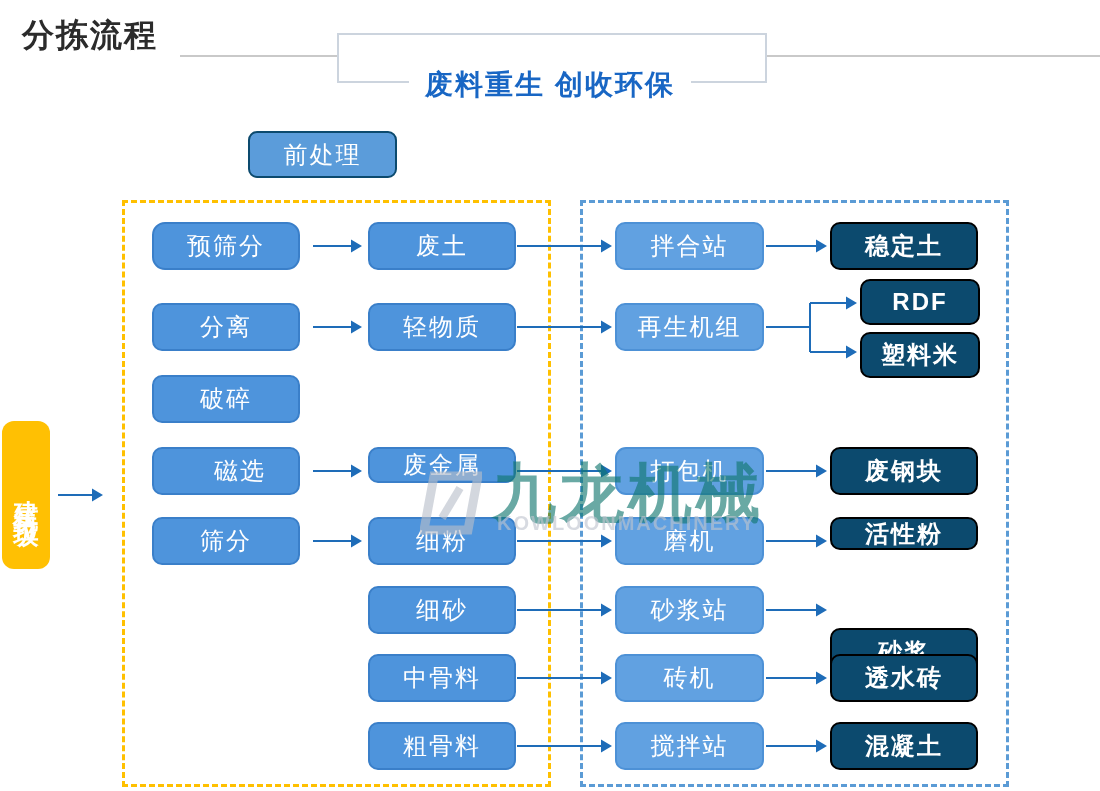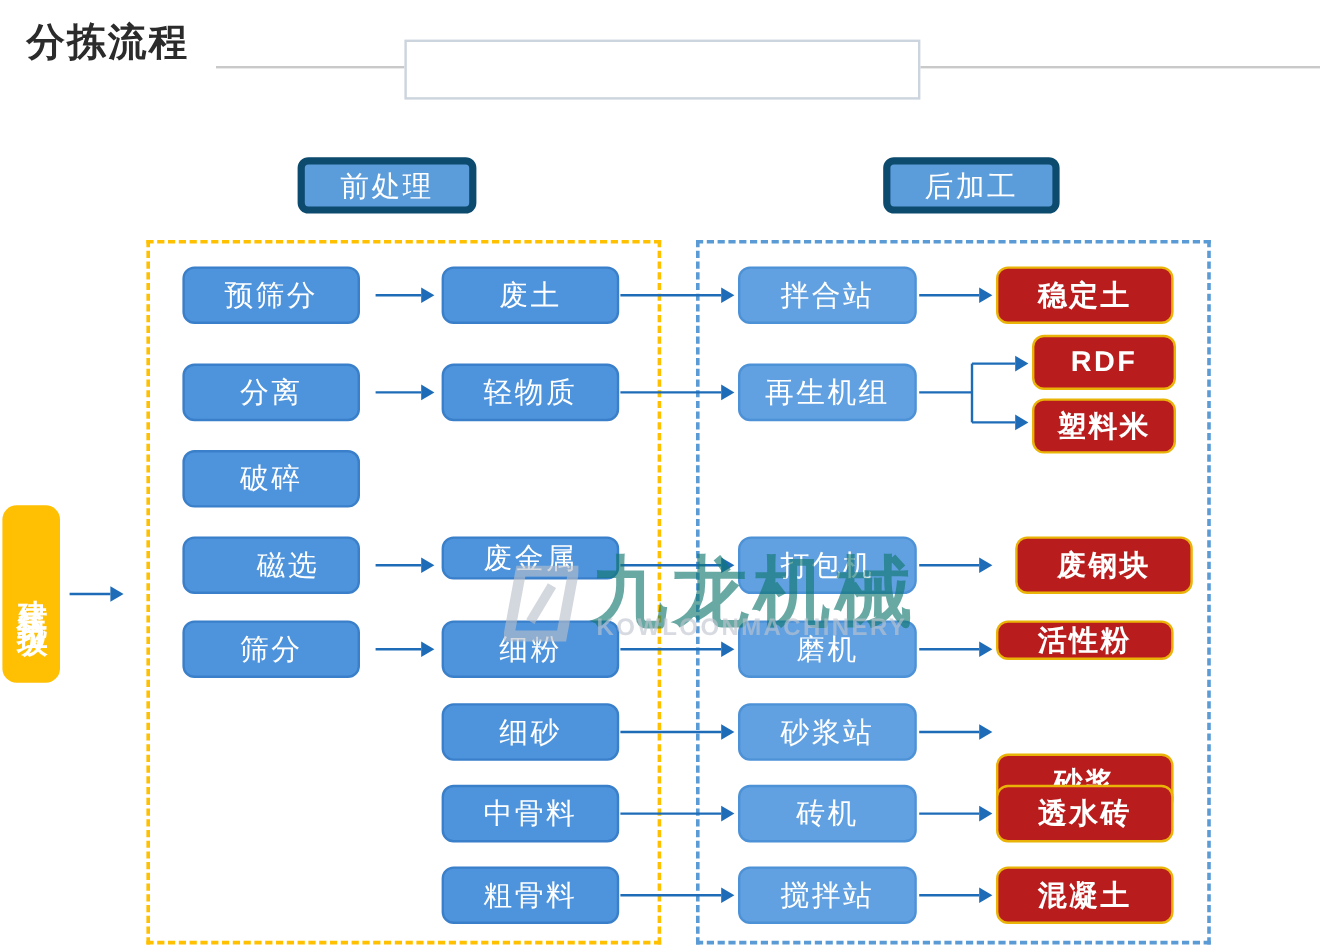--- a/index.html
+++ b/index.html
@@ -11,21 +11,21 @@
   .title-frame{position:absolute;left:337px;top:33px;width:426px;height:46px;border:2px solid #ccd4de;background:#ffffff;}
   .page-title{position:absolute;left:0;top:14px;width:1100px;text-align:left;z-index:3;}
   .page-title span{display:inline-block;background:#ffffff;padding:0 22px;
       font-size:32px;font-weight:bold;color:#2b2b2b;letter-spacing:2px;}
   .page-subtitle{position:absolute;left:0;top:66px;width:1100px;text-align:center;z-index:3;}
   .page-subtitle span{display:inline-block;background:#ffffff;padding:0 16px;
       font-size:28px;font-weight:600;color:#1866c4;letter-spacing:2px;}
 
   
   .section-btn{position:absolute;height:47px;border-radius:9px;z-index:2;
-      background:#5b9cda;border:6px solid #0c4a6e;box-sizing:border-box;
+      background:#5b9cda;border:2px solid #0c4a6e;box-sizing:border-box;
       color:#ffffff;font-size:24px;display:flex;align-items:center;justify-content:center;letter-spacing:2px;}
   #btn-pre{left:248px;top:131px;width:149px;}
   #btn-post{left:736px;top:131px;width:147px;}
 
   
   .frame{position:absolute;box-sizing:border-box;z-index:1;}
   #frame-pre{left:122px;top:200px;width:429px;height:587px;border:3px dashed #ffc000;}
   #frame-post{left:580px;top:200px;width:429px;height:587px;border:3px dashed #5b9bd5;}
 
   
@@ -34,21 +34,21 @@
       display:flex;align-items:center;justify-content:center;}
   .source-box .vtext{writing-mode:vertical-rl;text-orientation:upright;
       font-size:25px;font-weight:600;letter-spacing:8px;line-height:1;}
 
   
   .node{position:absolute;box-sizing:border-box;border-radius:10px;z-index:2;
       color:#ffffff;display:flex;align-items:center;justify-content:center;
       font-size:24px;letter-spacing:2px;}
   .node.mid{background:#4e94dc;border:2px solid #3a7fc9;}
   .node.light{background:#61a1e1;border:2px solid #4d91d6;}
-  .node.dark{background:#b91c1c;border:2px solid #eab308;font-weight:600;}
+  .node.dark{background:#0c4a6e;border:2px solid #000000;font-weight:600;}
 
   
   #arrow-layer{position:absolute;left:0;top:0;width:1100px;height:791px;z-index:4;pointer-events:none;}
 
   
   .watermark{position:absolute;left:0;top:0;width:1100px;height:791px;z-index:5;pointer-events:none;}
   .wm-text{position:absolute;left:492px;top:450px;font-size:64px;font-weight:bold;
       color:#0f766e;opacity:0.62;letter-spacing:4px;white-space:nowrap;}
   .wm-sub{position:absolute;left:497px;top:512px;font-size:20px;font-weight:bold;
       color:#bfc5cf;opacity:0.62;letter-spacing:2px;white-space:nowrap;}
@@ -57,33 +57,35 @@
 </head>
 <body>
 
 <div id="canvas">
 
   <div class="header-line"></div>
   <div class="title-frame"></div>
   <div class="page-title">
     <span>分拣流程</span>
   </div>
+  <div class="page-subtitle">
+    <span>废料重生 创收环保</span>
+  </div>
 
   <div class="section-btn" id="btn-pre">前处理</div>
-  <div class="section-btn" id="btn-post">后加工</div>
 
   <div class="frame" id="frame-pre"></div>
   <div class="frame" id="frame-post"></div>
 
   <div class="source-box">
     <div class="vtext">建筑垃圾</div>
   </div>
 
   <div id="nodes">
-      <div class="node mid" style="left: 152px; top: 222px; width: 148px; height: 48px;">预筛分</div>
+      <div class="node mid" style="left: 152px; top: 222px; width: 148px; height: 48px; border-radius: 13px;">预筛分</div>
       <div class="node mid" style="left: 152px; top: 303px; width: 148px; height: 48px;">分离</div>
       <div class="node mid" style="left: 152px; top: 375px; width: 148px; height: 48px;">破碎</div>
       <div class="node mid" style="left: 152px; top: 447px; width: 148px; height: 48px; padding-left: 28px;">磁选</div>
       <div class="node mid" style="left: 152px; top: 517px; width: 148px; height: 48px;">筛分</div>
       <div class="node mid" style="left: 368px; top: 222px; width: 148px; height: 48px;">废土</div>
       <div class="node mid" style="left: 368px; top: 303px; width: 148px; height: 48px;">轻物质</div>
       <div class="node mid" style="left: 368px; top: 447px; width: 148px; height: 36px;">废金属</div>
       <div class="node mid" style="left: 368px; top: 517px; width: 148px; height: 48px;">细粉</div>
       <div class="node mid" style="left: 368px; top: 586px; width: 148px; height: 48px;">细砂</div>
       <div class="node mid" style="left: 368px; top: 654px; width: 148px; height: 48px;">中骨料</div>
@@ -91,21 +93,21 @@
       <div class="node light" style="left: 615px; top: 222px; width: 149px; height: 48px;">拌合站</div>
       <div class="node light" style="left: 615px; top: 303px; width: 149px; height: 48px;">再生机组</div>
       <div class="node light" style="left: 615px; top: 447px; width: 149px; height: 48px; border-radius: 11px;">打包机</div>
       <div class="node light" style="left: 615px; top: 517px; width: 149px; height: 48px;">磨机</div>
       <div class="node light" style="left: 615px; top: 586px; width: 149px; height: 48px;">砂浆站</div>
       <div class="node light" style="left: 615px; top: 654px; width: 149px; height: 48px;">砖机</div>
       <div class="node light" style="left: 615px; top: 722px; width: 149px; height: 48px;">搅拌站</div>
       <div class="node dark" style="left: 830px; top: 222px; width: 148px; height: 48px;">稳定土</div>
       <div class="node dark" style="left: 860px; top: 279px; width: 120px; height: 46px;">RDF</div>
       <div class="node dark" style="left: 860px; top: 332px; width: 120px; height: 46px;">塑料米</div>
-      <div class="node dark" style="left: 830px; top: 447px; width: 148px; height: 48px; margin-left: 16px;">废钢块</div>
+      <div class="node dark" style="left: 830px; top: 447px; width: 148px; height: 48px;">废钢块</div>
       <div class="node dark" style="left: 830px; top: 517px; width: 148px; height: 33px;">活性粉</div>
       <div class="node dark" style="left: 830px; top: 586px; width: 148px; height: 48px; margin-top: 42px;">砂浆</div>
       <div class="node dark" style="left: 830px; top: 654px; width: 148px; height: 48px;">透水砖</div>
       <div class="node dark" style="left: 830px; top: 722px; width: 148px; height: 48px;">混凝土</div>
     </div>
 
   <svg id="arrow-layer" viewBox="0 0 1100 791" xmlns="http://www.w3.org/2000/svg">
       <polygon points="103,495 92,501.5 92,488.5" fill="#1e6cb8"></polygon>
       <polyline points="58,495 92,495" fill="none" stroke="#1e6cb8" stroke-width="2"></polyline>
       <polygon points="362,246 351,252.5 351,239.5" fill="#1e6cb8"></polygon>

